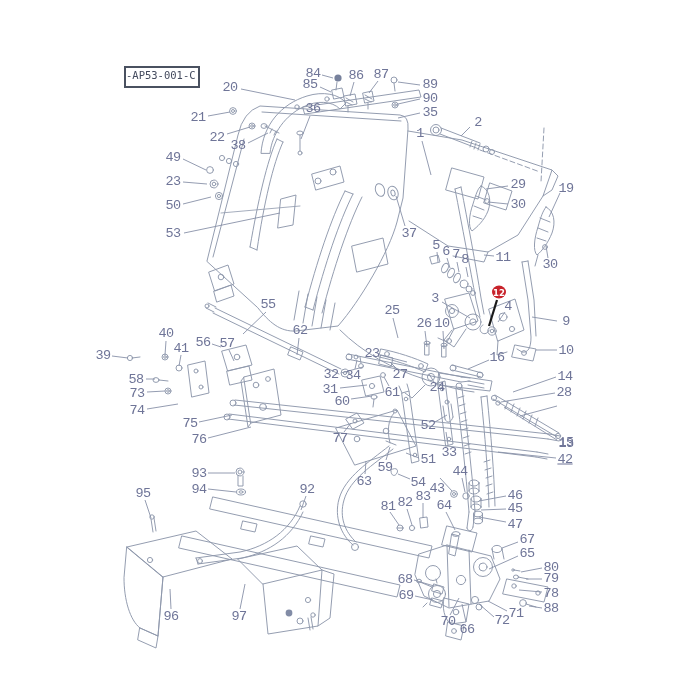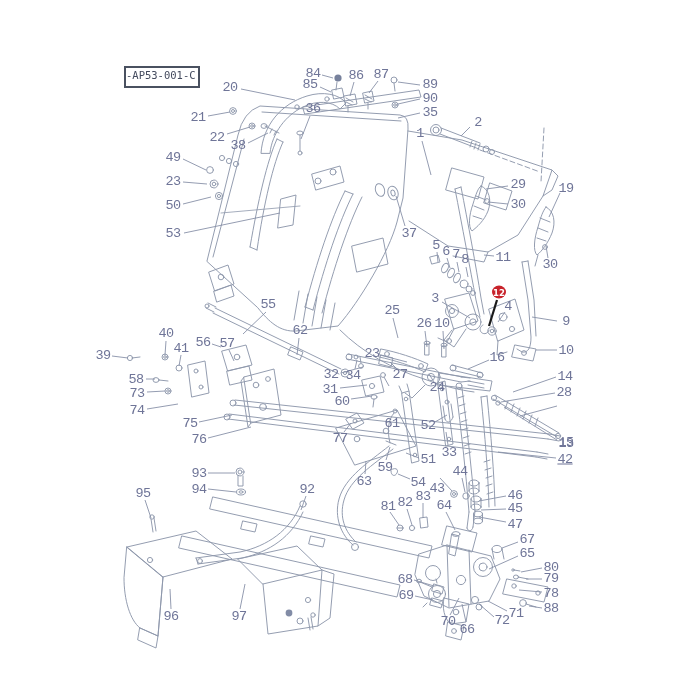--- a/index.html
+++ b/index.html
@@ -447,21 +447,21 @@
       <span class="lbl" style="left: 428px; top: 459px;">51</span>
       <span class="lbl" style="left: 428px; top: 425px;">52</span>
       <span class="lbl" style="left: 173px; top: 233px;">53</span>
       <span class="lbl" style="left: 418px; top: 482px;">54</span>
       <span class="lbl" style="left: 268px; top: 304px;">55</span>
       <span class="lbl" style="left: 203px; top: 342px;">56</span>
       <span class="lbl" style="left: 227px; top: 343px;">57</span>
       <span class="lbl" style="left: 136px; top: 379px;">58</span>
       <span class="lbl" style="left: 385px; top: 467px;">59</span>
       <span class="lbl" style="left: 342px; top: 401px;">60</span>
-      <span class="lbl" style="left: 392px; top: 392px; margin-top: 31px;">61</span>
+      <span class="lbl" style="left: 392px; top: 392px;">61</span>
       <span class="lbl" style="left: 300px; top: 330px;">62</span>
       <span class="lbl" style="left: 364px; top: 481px;">63</span>
       <span class="lbl" style="left: 444px; top: 505px;">64</span>
       <span class="lbl" style="left: 527px; top: 553px;">65</span>
       <span class="lbl" style="left: 467px; top: 629px;">66</span>
       <span class="lbl" style="left: 527px; top: 539px;">67</span>
       <span class="lbl" style="left: 405px; top: 579px;">68</span>
       <span class="lbl" style="left: 406px; top: 595px;">69</span>
       <span class="lbl" style="left: 448px; top: 621px;">70</span>
       <span class="lbl" style="left: 516px; top: 613px;">71</span>

